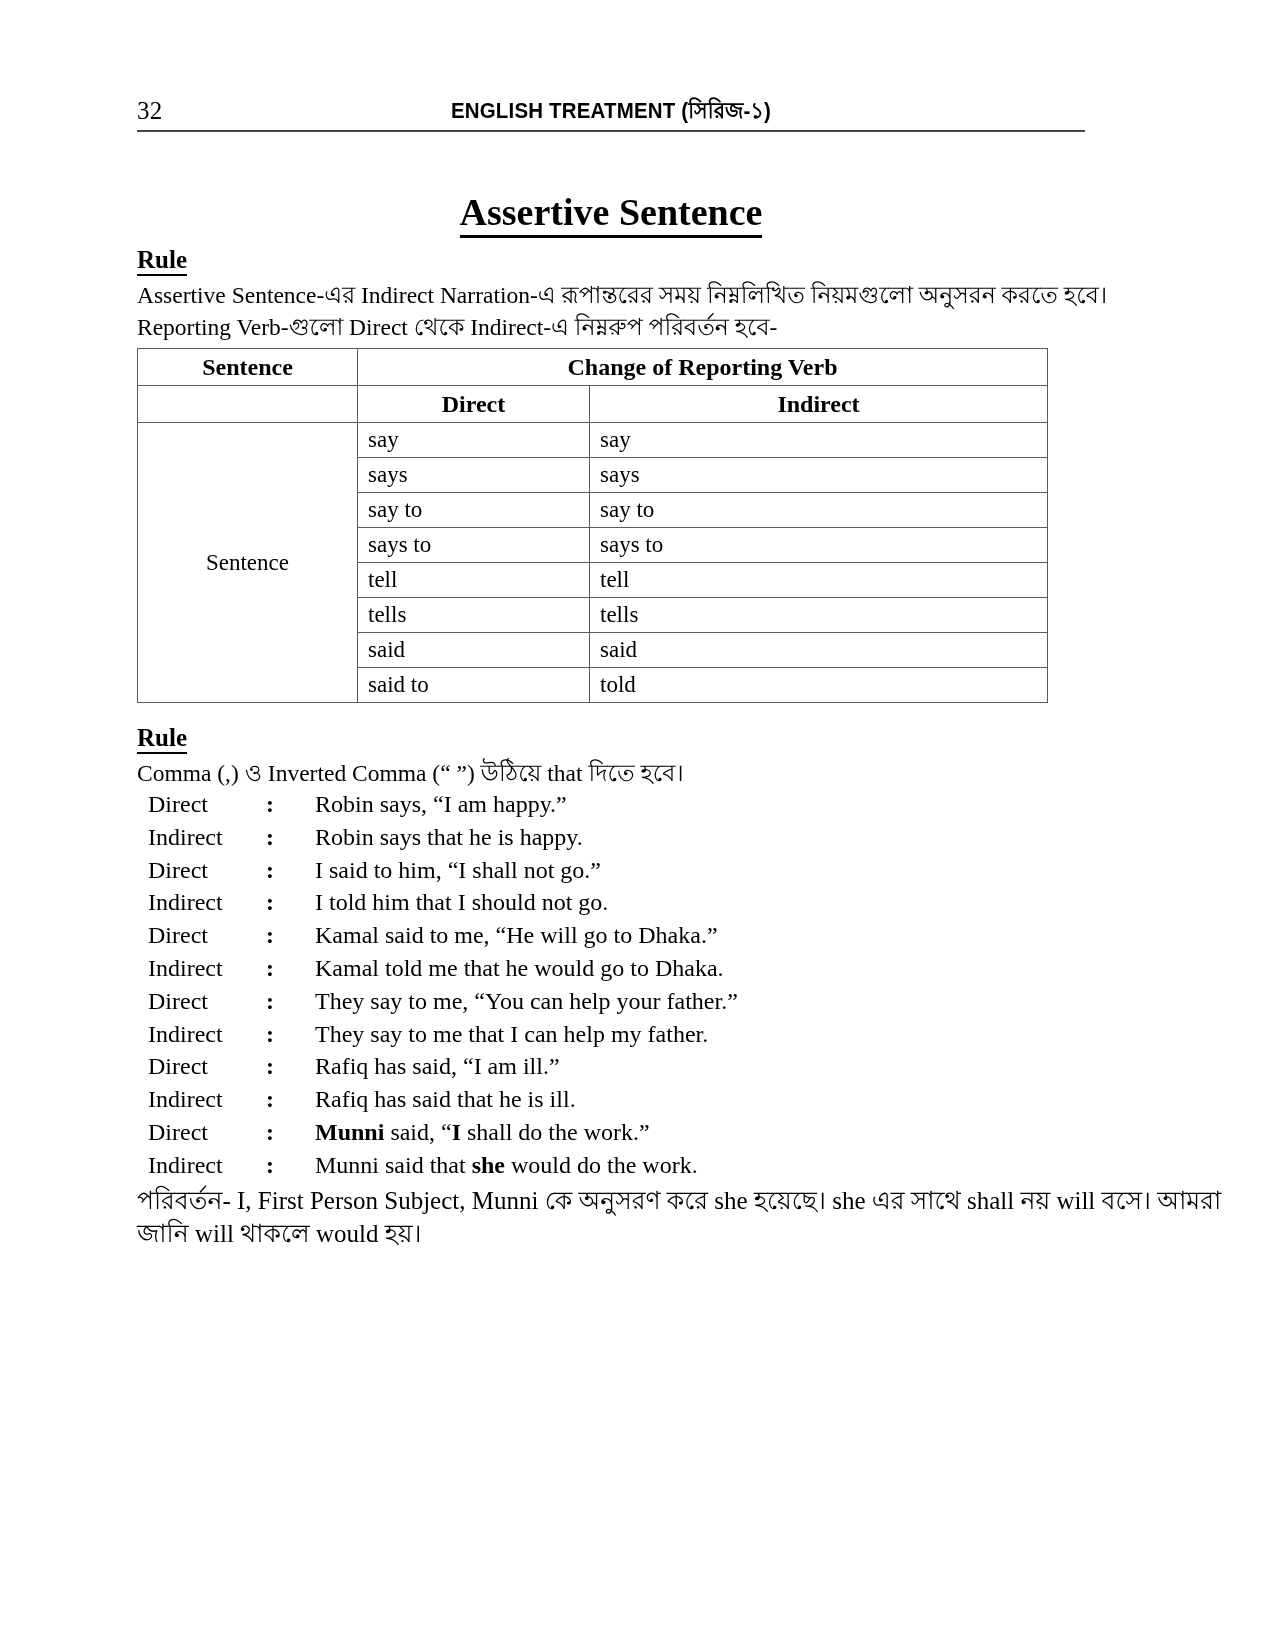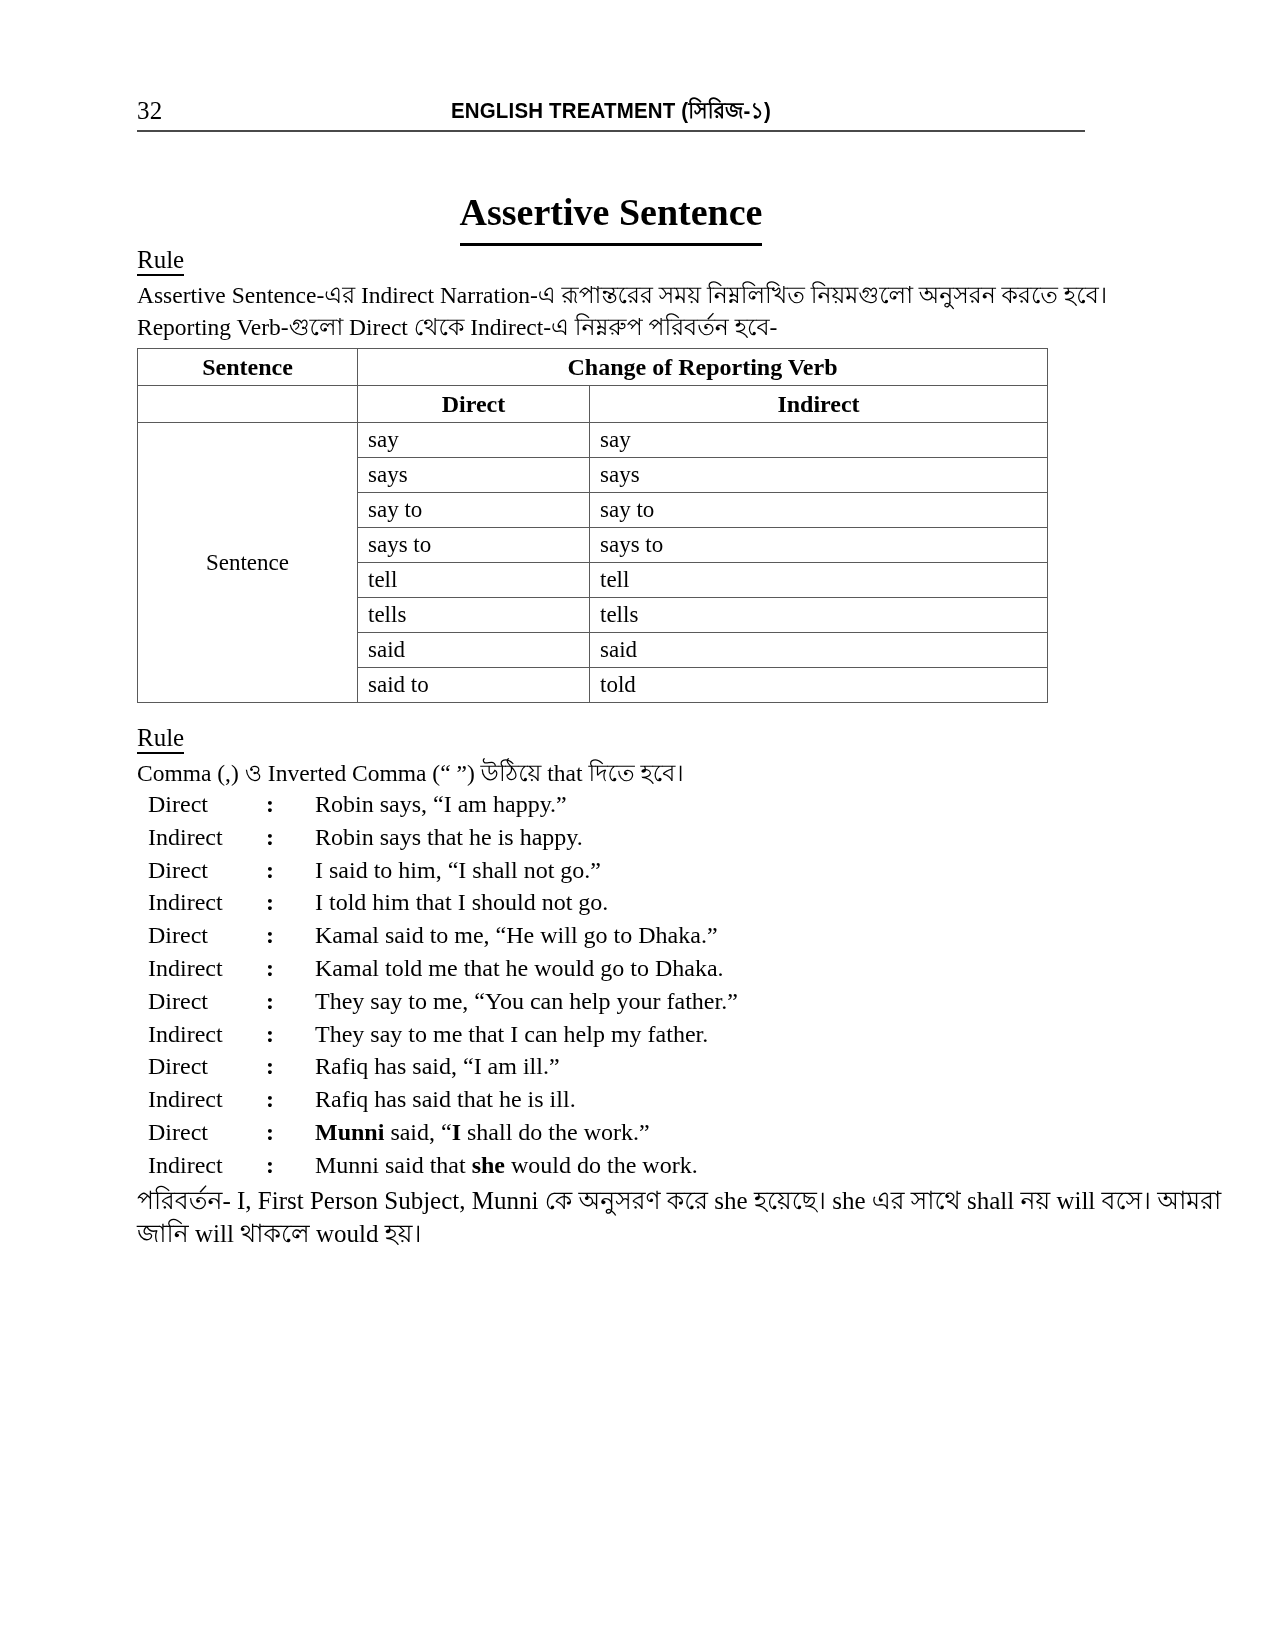--- a/index.html
+++ b/index.html
@@ -83,30 +83,30 @@
     top: 188px;
     width: 948px;
     text-align: center;
     font-size: 38px;
     line-height: 48px;
     font-weight: bold;
     font-family: "Liberation Serif", serif;
   }
   .main-heading span {
     border-bottom: 3px solid #000;
-    padding-bottom: 10px;
+    padding-bottom: 2px;
   }
 
   
   .rule-label {
     position: absolute;
     left: 137px;
     font-size: 25px;
     line-height: 30px;
-    font-weight: normal;
+    font-weight: bold;
     font-family: "Liberation Serif", serif;
   }
   .rule-label span {
     border-bottom: 2.5px solid #000;
     padding-bottom: 1px;
   }
   .rule-1 { top: 245px; }
   .rule-2 { top: 723px; }
 
   .body-line {

